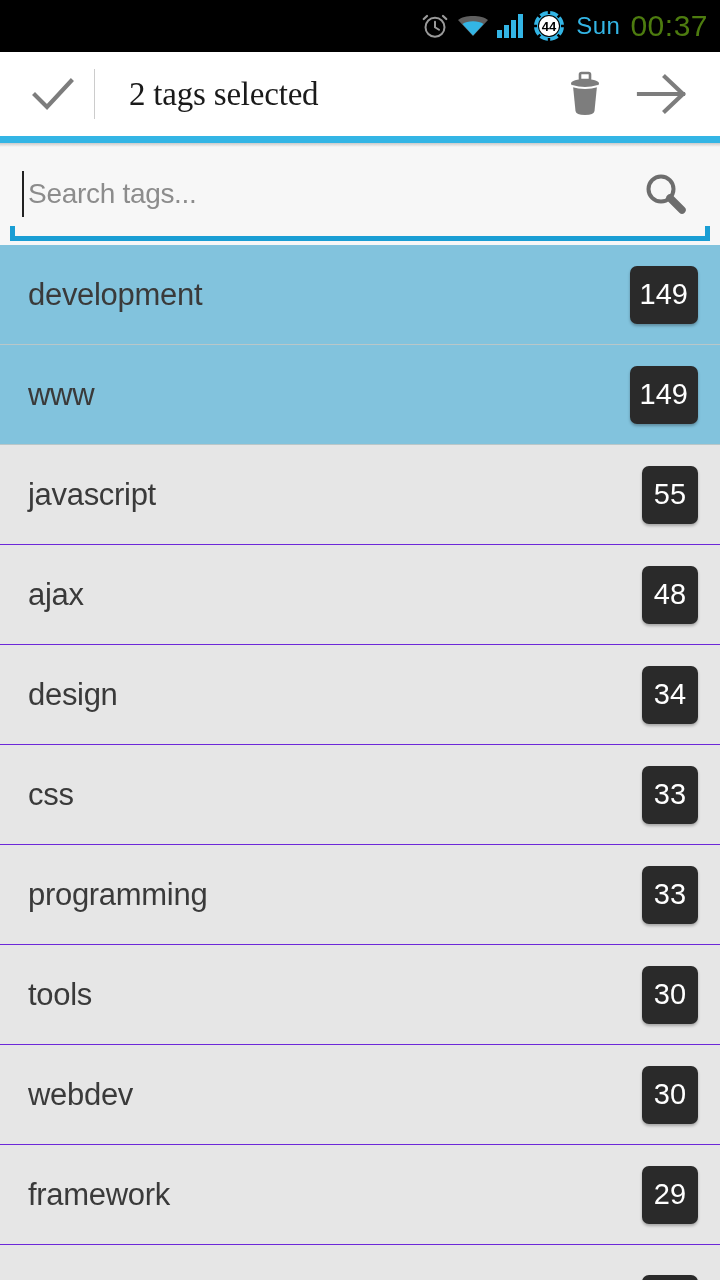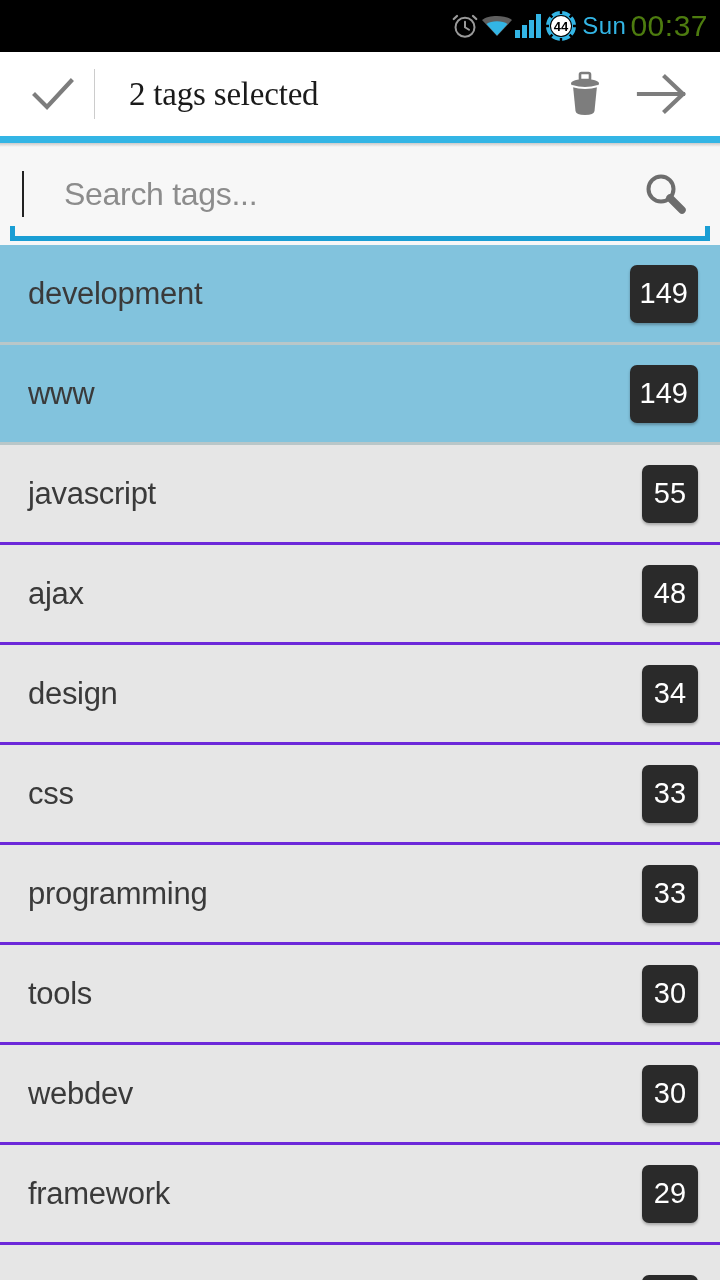--- a/index.html
+++ b/index.html
@@ -13,21 +13,21 @@
   }
 
   
   .statusbar {
     height: 52px;
     background: #000000;
     display: flex;
     align-items: center;
     justify-content: flex-end;
     padding-right: 12px;
-    gap: 0;
+    gap: 6px;
   }
   .sb-icon { display: flex; align-items: center; justify-content: center; }
   .sb-day {
     color: #33b5e5;
     font-size: 24px;
     letter-spacing: .5px;
     margin-left: 4px;
   }
   .sb-clock {
     color: #4d7c0f;
@@ -88,24 +88,23 @@
   }
   .caret {
     width: 2px;
     height: 46px;
     background: #222;
     margin-right: 4px;
     flex: 0 0 auto;
   }
   .search-placeholder {
     flex: 1;
-    font-size: 32px;
+    font-size: 28px;
     color: #8c8c8c;
     letter-spacing: -0.3px;
-    margin-left: 36px;
   }
   .search-icon-box {
     width: 66px;
     display: flex;
     align-items: center;
     justify-content: center;
   }
   .search-underline {
     position: absolute;
     left: 10px;
@@ -131,21 +130,21 @@
   .search-underline .tick-l { left: 0; }
   .search-underline .tick-r { right: 0; }
 
   
   .list { background: #e6e6e6; }
   .row {
     height: 100px;
     display: flex;
     align-items: center;
     padding: 0 22px 0 28px;
-    border-bottom: 3px solid #6d28d9;
+    border-bottom: 1px solid #6d28d9;
     background: #e6e6e6;
     position: relative;
   }
   .row.selected { background: #82c3dd; border-bottom-color: #b9c7c9; }
   .row-label {
     flex: 1;
     font-size: 31px;
     color: #3a3a3a;
     letter-spacing: -0.3px;
   }

